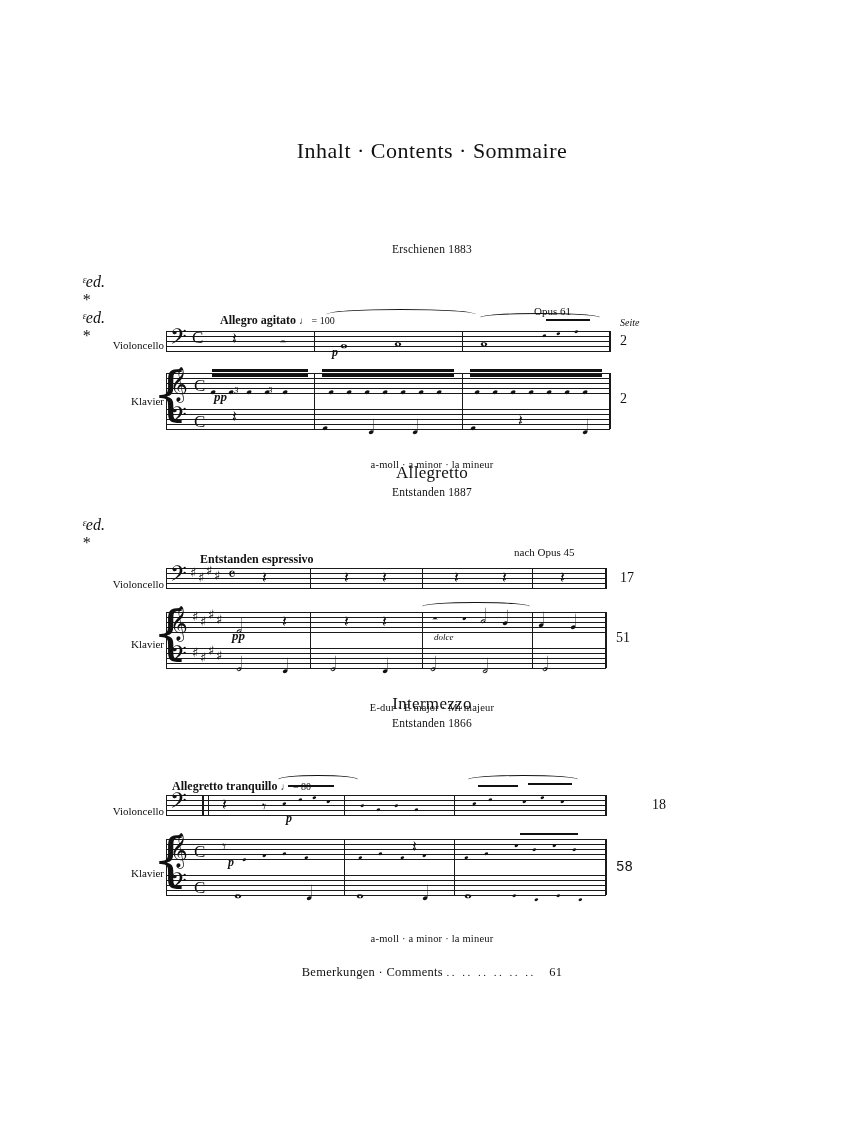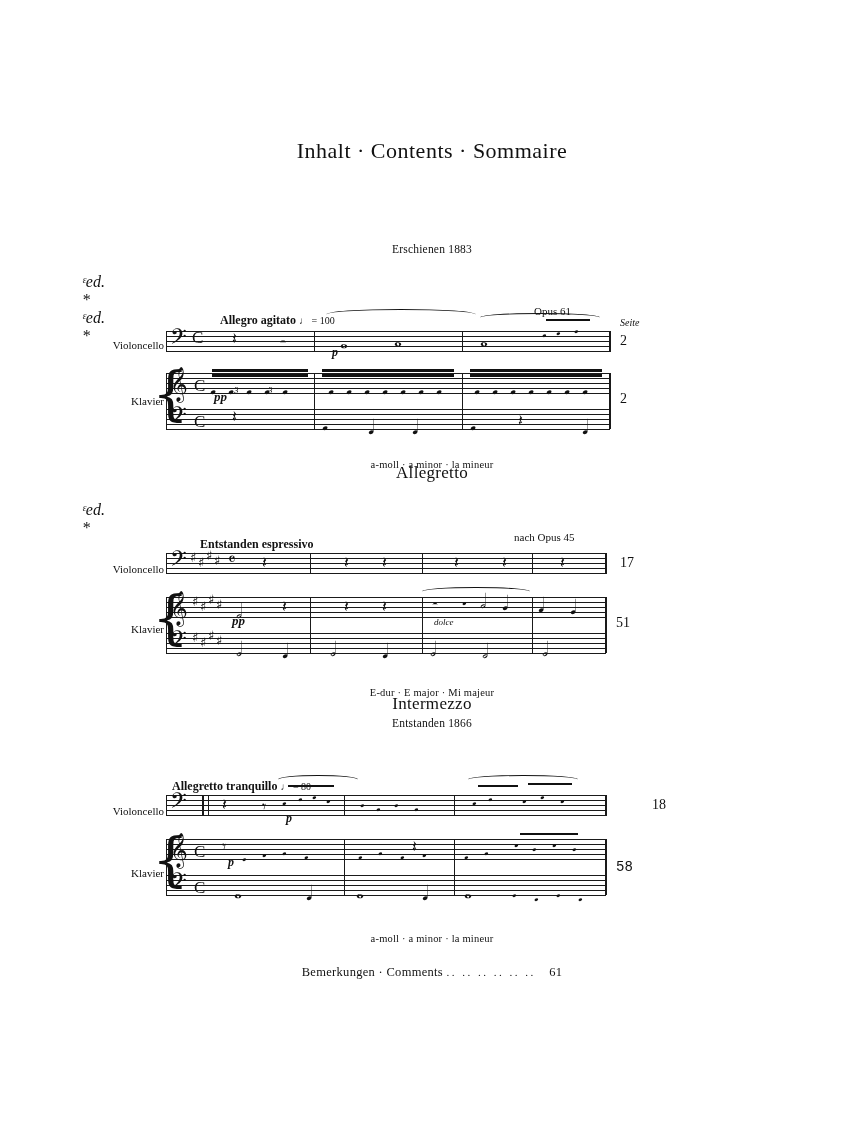--- a/index.html
+++ b/index.html
@@ -282,20 +282,21 @@
         <div class="ped" style="left:408px; top:160px;">*</div>
       </div>
     </div>
 
     <div class="mv-key" style="margin-top:16px;">a-moll · a minor · la mineur</div>
   </div>
 
   <div class="movement" style="top:463px;">
 
     <div class="mv-title">Allegretto</div>
+    <div class="mv-sub">Entstanden 1887</div>
 
     <div class="system" style="height:170px; margin-top:18px;">
 
       <div class="inst-label" style="left:-18px; top:62px; width:100px;">Violoncello</div>
       <div class="inst-label" style="left:-18px; top:122px; width:100px;">Klavier</div>
 
       <div class="tempo" style="left:118px; top:36px;">Entstanden espressivo</div>
       <div class="opus" style="left:432px; top:30px;">nach Opus 45</div>
 
       <div class="pagenum" style="left:538px; top:54px;">17</div>

